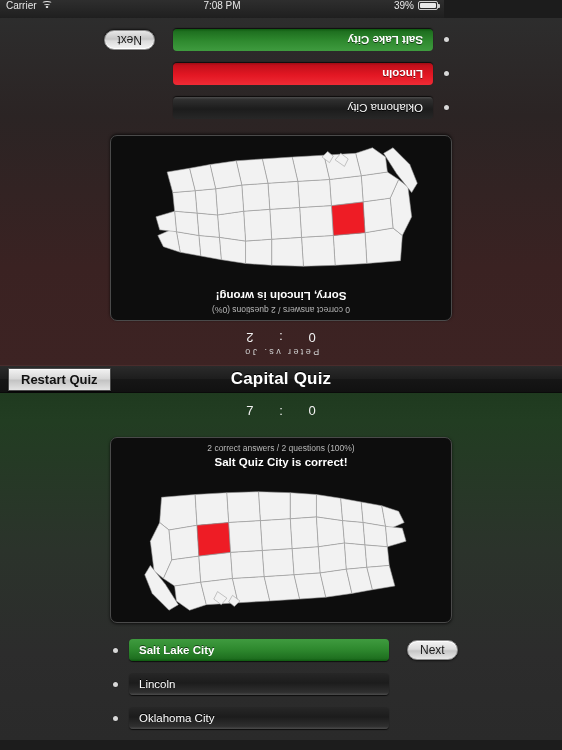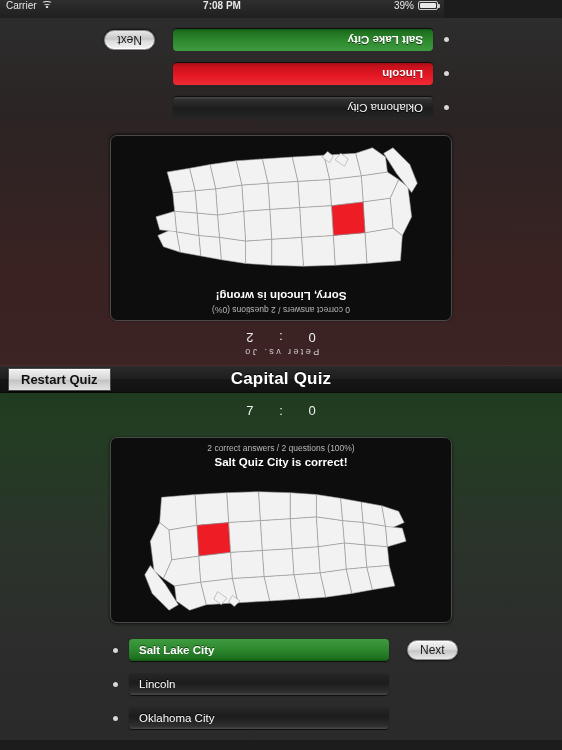--- a/index.html
+++ b/index.html
@@ -11,21 +11,21 @@
   .screen { position:absolute; inset:0; width:562px; height:750px; }
 
   
   .statusbar {
     position:absolute; top:0; left:0; width:444px; height:18px;
     background:linear-gradient(#2e2e2e,#1f1f1f);
     display:flex; align-items:flex-start; color:#e8e8e8; font-size:10px;
     padding:0 6px; z-index:40;
   }
   .sb-left { display:flex; align-items:center; gap:5px; }
-  .sb-center { position:absolute; left:0; right:0; text-align:center; font-weight:bold; font-size:10px; }
+  .sb-center { position:absolute; left:0; right:0; text-align:center; font-weight:normal; font-size:10px; }
   .sb-right { margin-left:auto; display:flex; align-items:center; gap:4px; position:relative; z-index:2; }
   .wifi { width:11px; height:9px; position:relative; display:inline-block; }
   .wifi i { position:absolute; border:1.3px solid #e8e8e8; border-bottom:none;
             border-left-color:transparent; border-right-color:transparent;
             border-radius:50% 50% 0 0; left:50%; transform:translateX(-50%); }
   .wifi i:nth-child(1){ width:11px; height:5px; top:0; }
   .wifi i:nth-child(2){ width:7px; height:3.5px; top:2.5px; }
   .wifi i:nth-child(3){ width:3px; height:2px; top:5px; border-bottom:1.3px solid #e8e8e8; background:#e8e8e8; border-radius:50%; }
   .batt { width:20px; height:9px; border:1px solid #cfcfcf; border-radius:2px; position:relative; }
   .batt::after { content:""; position:absolute; right:-3px; top:2.2px; width:2px; height:4px; background:#cfcfcf; border-radius:0 1px 1px 0; }

